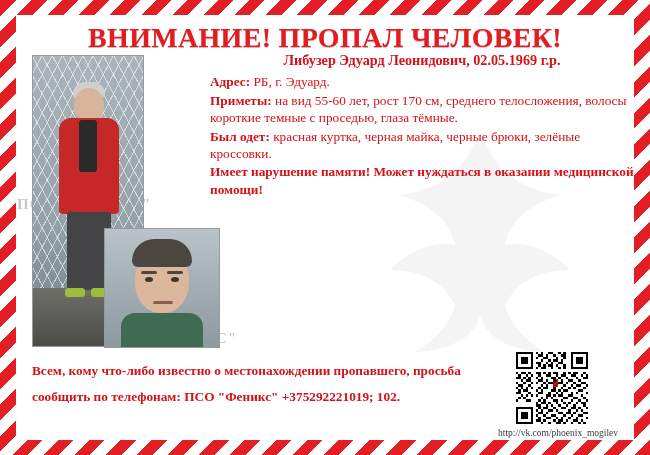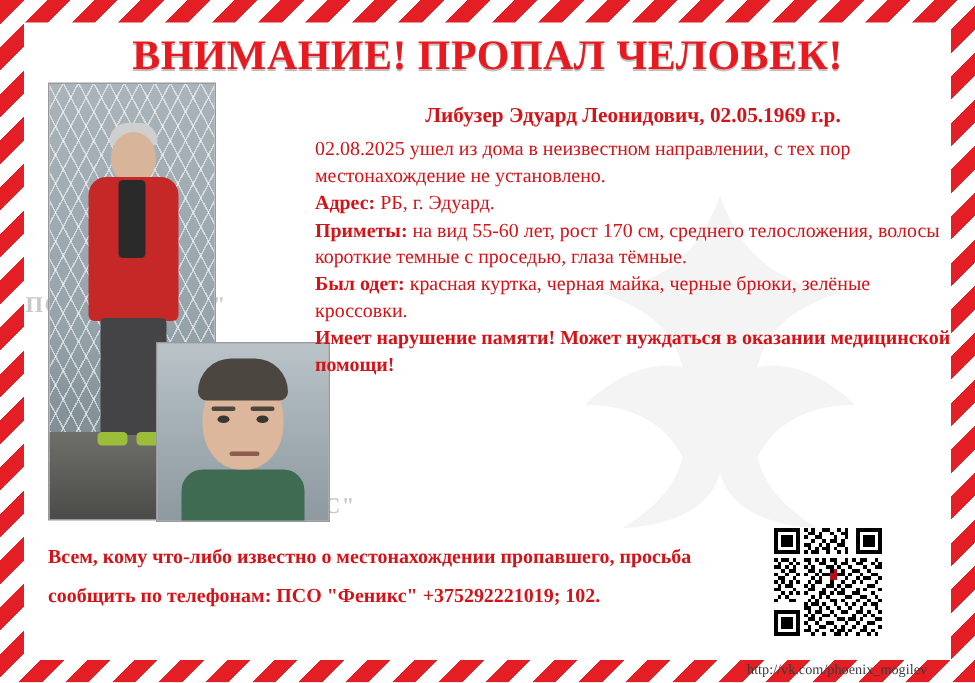--- a/index.html
+++ b/index.html
@@ -177,21 +177,20 @@
     font-family: "Liberation Serif", serif;
     font-size: 13.3px;
     line-height: 17.4px;
   }
   .name-line {
     text-align: center;
     font-weight: bold;
     font-size: 14.2px;
     margin-bottom: 4px;
     color: #d41217;
-    margin-top: 17px;
   }
   .para { margin-bottom: 1px; }
   .lbl { font-weight: bold; }
   .strong-line { font-weight: bold; }
 
   
   .appeal {
     position: absolute;
     left: 32px;
     top: 358px;
@@ -213,21 +212,20 @@
     background: #ffffff;
   }
   .qr svg { display: block; }
   .qr-url {
     position: absolute;
     left: 498px;
     top: 428px;
     color: #3b3b3b;
     font-family: "Liberation Serif", serif;
     font-size: 9.5px;
-    margin-top: 14px;
   }
 </style>
 </head>
 <body>
 
 <div class="poster">
 
   <div class="stripe-frame"></div>
   <div class="inner-white"></div>
 
@@ -263,21 +261,20 @@
     <div class="ph2-hair"></div>
     <div class="ph2-brow-l"></div>
     <div class="ph2-brow-r"></div>
     <div class="ph2-eye-l"></div>
     <div class="ph2-eye-r"></div>
     <div class="ph2-mouth"></div>
   </div>
 
   <div class="body-text">
     <div class="name-line">Либузер Эдуард Леонидович, 02.05.1969 г.р.</div>
-    <div class="para">02.08.2025 ушел из дома в неизвестном направлении, с тех пор местонахождение не установлено.</div>
     <div class="para">
       <span class="lbl">Адрес:</span><span> РБ, г. Эдуард.</span>
     </div>
     <div class="para">
       <span class="lbl">Приметы:</span><span> на вид 55-60 лет, рост 170 см, среднего телосложения, волосы короткие темные с проседью, глаза тёмные.</span>
     </div>
     <div class="para">
       <span class="lbl">Был одет:</span><span> красная куртка, черная майка, черные брюки, зелёные кроссовки.</span>
     </div>
     <div class="para strong-line">Имеет нарушение памяти! Может нуждаться в оказании медицинской помощи!</div>

